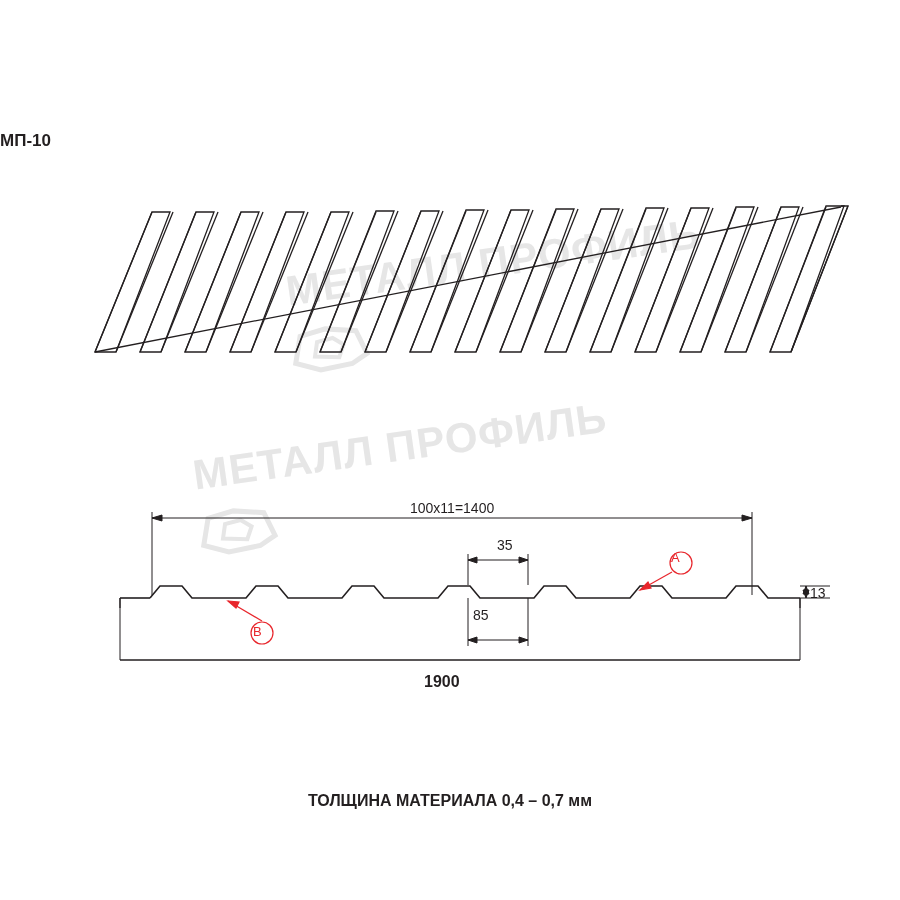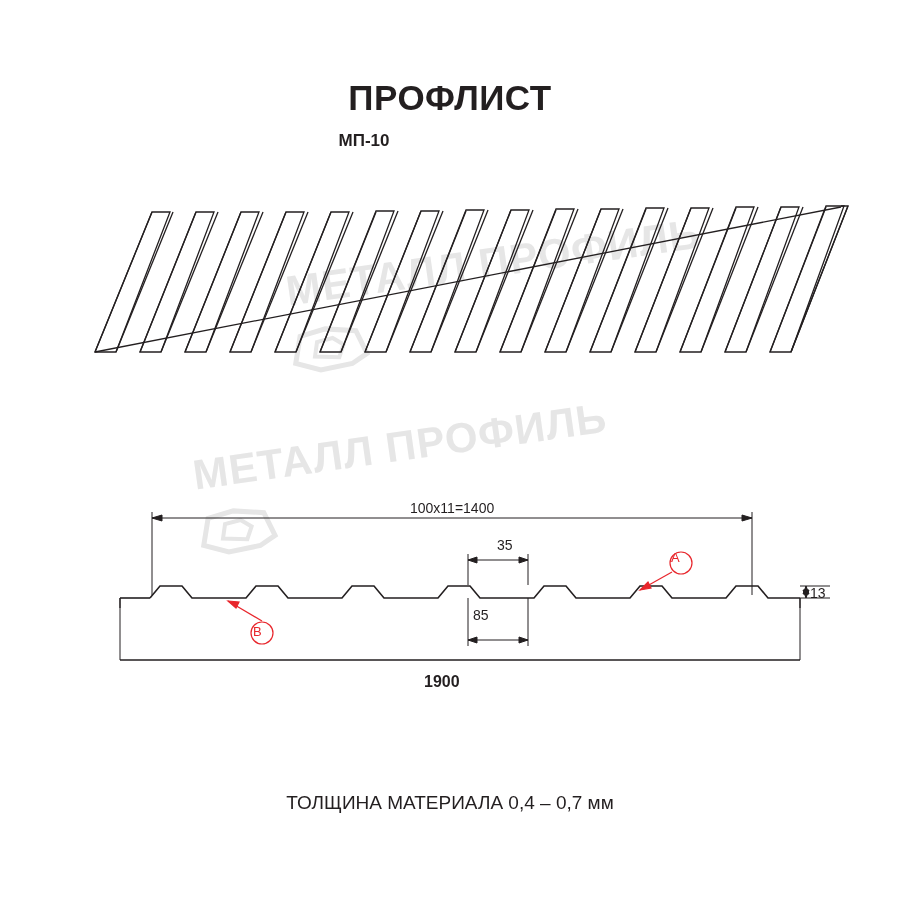--- a/index.html
+++ b/index.html
@@ -28,33 +28,33 @@
     font-size: 35px;
     font-weight: bold;
     letter-spacing: 0.5px;
     color: #231f20;
   }
   .subtitle {
     position: absolute;
     top: 131px;
     left: 0;
     width: 728px;
+    text-align: left;
+    font-size: 17px;
+    font-weight: bold;
+    color: #231f20;
+  }
+  .footer-note {
+    position: absolute;
+    top: 792px;
+    left: 0;
+    width: 900px;
     text-align: center;
-    font-size: 17px;
-    font-weight: bold;
-    color: #231f20;
-  }
-  .footer-note {
-    position: absolute;
-    top: 792px;
-    left: 0;
-    width: 900px;
-    text-align: center;
-    font-size: 19px;
-    font-weight: normal;
+    font-size: 16px;
+    font-weight: bold;
     color: #231f20;
   }
   svg.layer {
     position: absolute;
     top: 0;
     left: 0;
     width: 900px;
     height: 900px;
   }
   .wm {
@@ -105,21 +105,20 @@
     font-family: "Liberation Sans", sans-serif;
   }
   .calloutA { top: 550px; left: 671px; }
   .calloutB { top: 624px; left: 253px; }
 </style>
 </head>
 <body>
 
 <div class="page">
 
-  <div class="title">ПРОФЛИСТ</div>
   <div class="subtitle">МП-10</div>
 
   <div class="wm wm1">МЕТАЛЛ ПРОФИЛЬ</div>
   <div class="wm wm2">МЕТАЛЛ ПРОФИЛЬ</div>
 
   <svg class="wm-logo" style="top:318px;left:288px;width:90px;height:60px;" viewBox="0 0 90 60">
     <g transform="rotate(-8 45 30)">
       <path d="M6 40 L14 14 L40 10 L70 16 L78 40 L62 48 L30 50 Z" fill="none" stroke="#e6e6e6" stroke-width="5"></path>
       <path d="M26 36 L30 22 L46 20 L56 28 L50 40 Z" fill="none" stroke="#e6e6e6" stroke-width="4"></path>
     </g>

